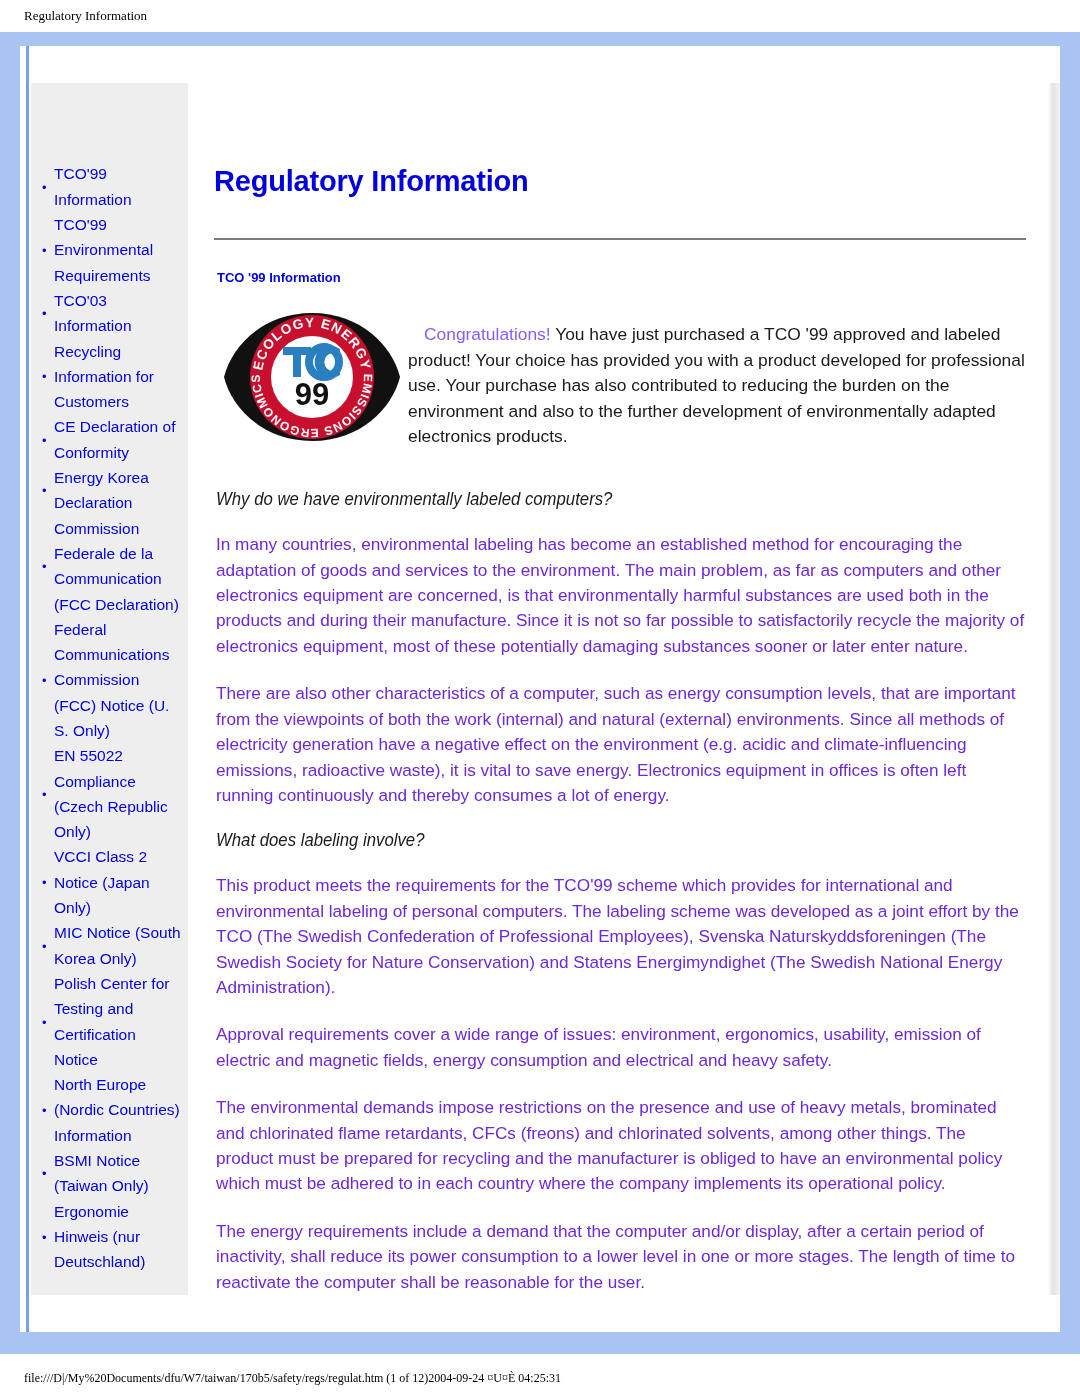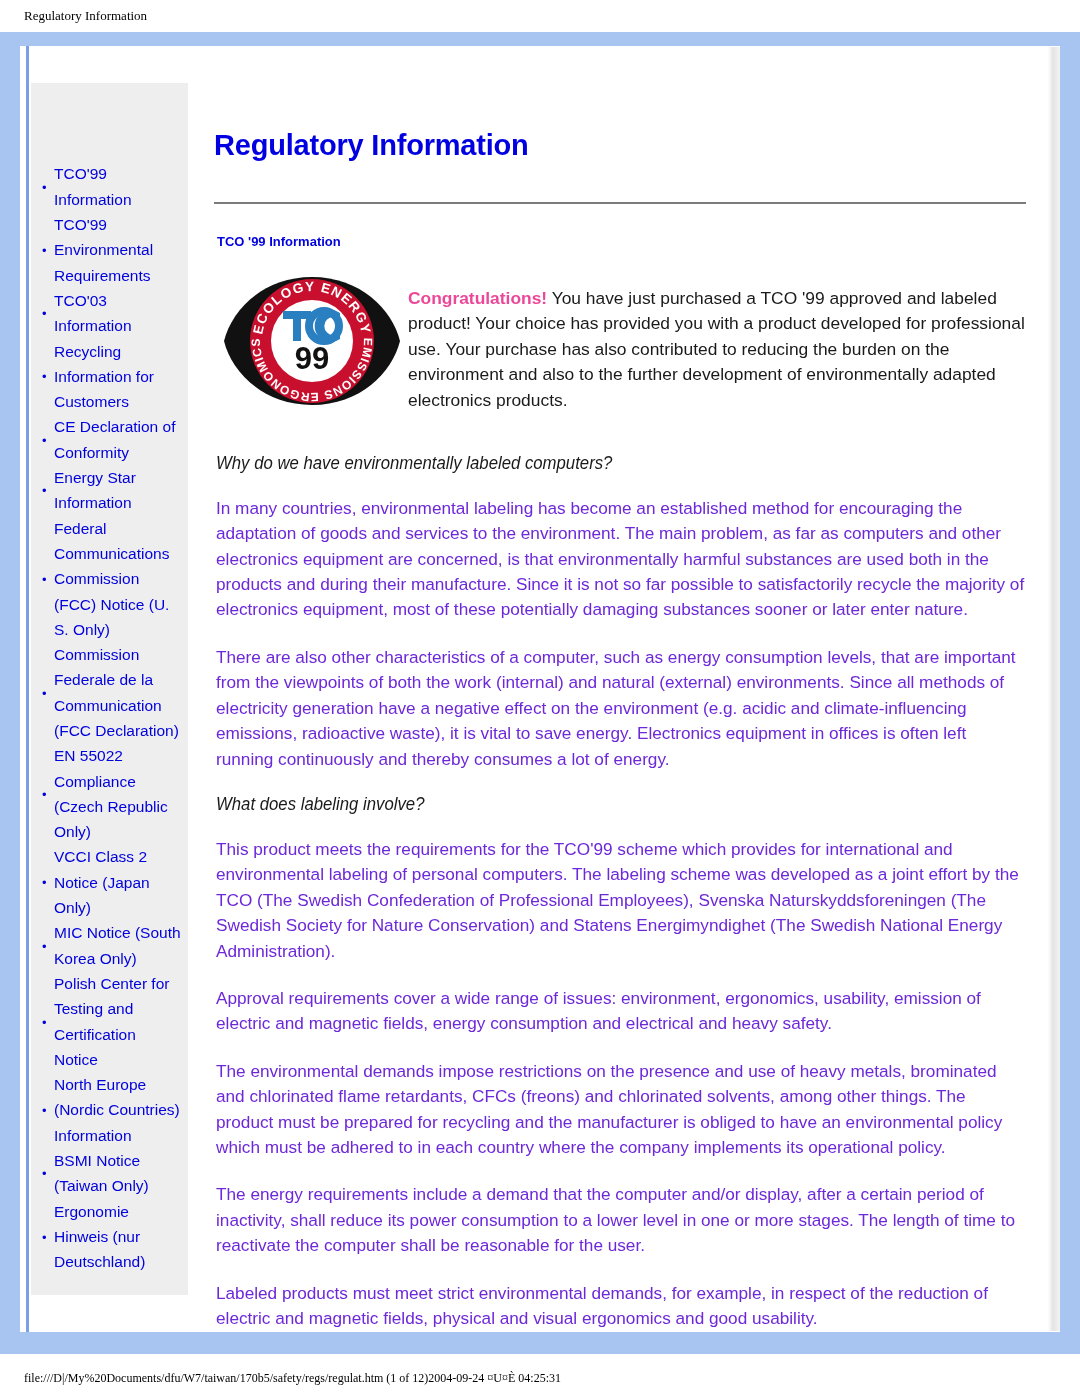--- a/index.html
+++ b/index.html
@@ -171,22 +171,23 @@
   }
 
   .intro-text {
     flex: 1 1 auto;
     font-size: 17.4px;
     line-height: 25.5px;
     color: #1a1a1a;
     margin-left: 4px;
   }
   .congrats {
-    color: #ec4899;
-    font-weight: bold;
+    color: #8b5cf6;
+    font-weight: normal;
+    margin-left: 16px;
   }
 
   .sub-head {
     font-size: 18px;
     font-style: italic;
     font-weight: normal;
     color: #1a1a1a;
     margin: 22px 0 0 2px;
     font-family: "Liberation Sans Narrow", "Liberation Sans", sans-serif;
     transform: scaleX(0.93);
@@ -212,23 +213,23 @@
 
   <div class="doc">
 
     <nav class="sidebar">
       <div class="nav-list">
         <a class="nav-item">TCO'99 Information</a>
         <a class="nav-item">TCO'99 Environmental Requirements</a>
         <a class="nav-item">TCO'03 Information</a>
         <a class="nav-item">Recycling Information for Customers</a>
         <a class="nav-item">CE Declaration of Conformity</a>
-        <a class="nav-item">Energy Star Information</a>
+        <a class="nav-item">Energy Korea Declaration</a>
+        <a class="nav-item">Commission Federale de la Communication (FCC Declaration)</a>
         <a class="nav-item">Federal Communications Commission (FCC) Notice (U. S. Only)</a>
-        <a class="nav-item">Commission Federale de la Communication (FCC Declaration)</a>
         <a class="nav-item">EN 55022 Compliance (Czech Republic Only)</a>
         <a class="nav-item">VCCI Class 2 Notice (Japan Only)</a>
         <a class="nav-item">MIC Notice (South Korea Only)</a>
         <a class="nav-item">Polish Center for Testing and Certification Notice</a>
         <a class="nav-item">North Europe (Nordic Countries) Information</a>
         <a class="nav-item">BSMI Notice (Taiwan Only)</a>
         <a class="nav-item">Ergonomie Hinweis (nur Deutschland)</a>
       </div>
     </nav>
 
@@ -278,21 +279,20 @@
 
       <h3 class="sub-head">Why do we have environmentally labeled computers?</h3>
       <p class="body-p">In many countries, environmental labeling has become an established method for encouraging the adaptation of goods and services to the environment. The main problem, as far as computers and other electronics equipment are concerned, is that environmentally harmful substances are used both in the products and during their manufacture. Since it is not so far possible to satisfactorily recycle the majority of electronics equipment, most of these potentially damaging substances sooner or later enter nature.</p>
       <p class="body-p">There are also other characteristics of a computer, such as energy consumption levels, that are important from the viewpoints of both the work (internal) and natural (external) environments. Since all methods of electricity generation have a negative effect on the environment (e.g. acidic and climate-influencing emissions, radioactive waste), it is vital to save energy. Electronics equipment in offices is often left running continuously and thereby consumes a lot of energy.</p>
 
       <h3 class="sub-head">What does labeling involve?</h3>
       <p class="body-p">This product meets the requirements for the TCO'99 scheme which provides for international and environmental labeling of personal computers. The labeling scheme was developed as a joint effort by the TCO (The Swedish Confederation of Professional Employees), Svenska Naturskyddsforeningen (The Swedish Society for Nature Conservation) and Statens Energimyndighet (The Swedish National Energy Administration).</p>
       <p class="body-p">Approval requirements cover a wide range of issues: environment, ergonomics, usability, emission of electric and magnetic fields, energy consumption and electrical and heavy safety.</p>
       <p class="body-p">The environmental demands impose restrictions on the presence and use of heavy metals, brominated and chlorinated flame retardants, CFCs (freons) and chlorinated solvents, among other things. The product must be prepared for recycling and the manufacturer is obliged to have an environmental policy which must be adhered to in each country where the company implements its operational policy.</p>
       <p class="body-p">The energy requirements include a demand that the computer and/or display, after a certain period of inactivity, shall reduce its power consumption to a lower level in one or more stages. The length of time to reactivate the computer shall be reasonable for the user.</p>
-      <p class="body-p">Labeled products must meet strict environmental demands, for example, in respect of the reduction of electric and magnetic fields, physical and visual ergonomics and good usability.</p>
 
       <div class="content-scroll-gutter"></div>
     </main>
 
   </div>
 </div>
 
 <div class="print-footer">file:///D|/My%20Documents/dfu/W7/taiwan/170b5/safety/regs/regulat.htm (1 of 12)2004-09-24 ¤U¤È 04:25:31</div>
 
 </body></html>

